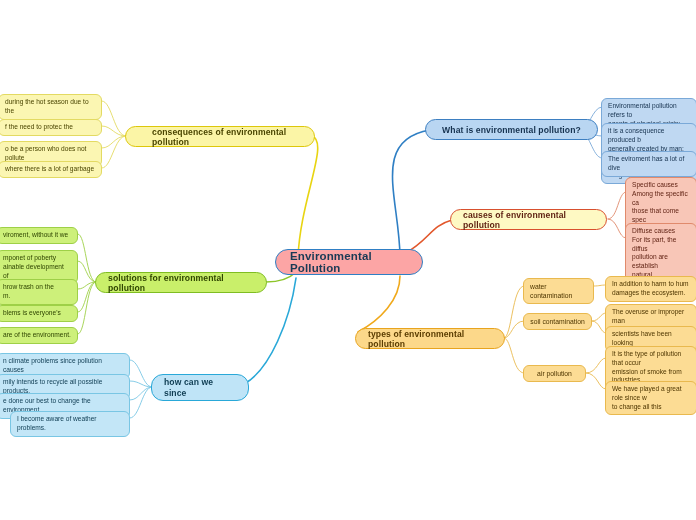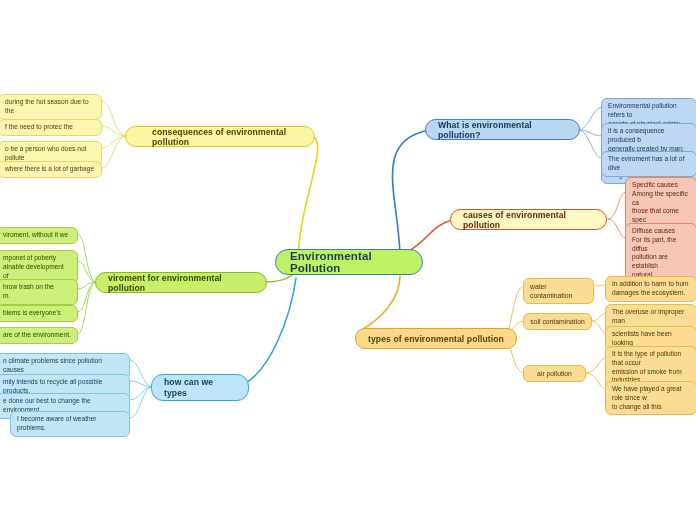--- a/index.html
+++ b/index.html
@@ -32,21 +32,21 @@
   .node {
     position: absolute;
     box-sizing: border-box;
     display: flex;
     align-items: center;
     white-space: pre-wrap;
   }
 
   
   .root {
-    background: #bef264;
+    background: #fca5a5;
     border: 1.4px solid #2f7fc4;
     border-radius: 13px;
     color: #1a3a55;
     font-size: 11.5px;
     font-weight: bold;
     letter-spacing: .15px;
     padding: 0 14px;
     justify-content: center;
     height: 26px;
   }
@@ -152,41 +152,41 @@
         <path d="M152,387 C142,387 140,360 130,360"></path>
         <path d="M152,387 C142,387 140,381 130,381"></path>
         <path d="M152,387 C142,387 140,400 130,400"></path>
         <path d="M152,387 C142,387 140,418 130,418"></path>
       </g>
     </g>
   </svg>
 
   <div class="node root" style="left:275px; top:249px; width:148px;">Environmental Pollution</div>
 
-  <div class="node branch blue" style="left:425px; top:119px; width:155px;">What is environmental pollution?</div>
+  <div class="node branch blue" style="left:425px; top:119px; width:173px;">What is environmental pollution?</div>
 
   <div class="node sub blue" style="left:601px; top:98px; width:96px;">Environmental pollution refers to
 agents of physical origin; chem</div>
   <div class="node sub blue" style="left:601px; top:123px; width:96px;">it is a consequence produced b
 generally created by man; has
 impact on the physical integrity</div>
   <div class="node sub blue" style="left:601px; top:151px; width:96px;">The eviroment has a lot of dive</div>
 
   <div class="node branch red" style="left:450px; top:209px; width:157px;">causes of environmental pollution</div>
 
   <div class="node sub red" style="left:625px; top:177px; width:72px;">Specific causes
 Among the specific ca
 those that come spec
 say, of more polluting</div>
   <div class="node sub red" style="left:625px; top:223px; width:72px;">Diffuse causes
 For its part, the diffus
 pollution are establish
 natural environment</div>
 
-  <div class="node branch orange" style="left:355px; top:328px; width:162px;border-radius:10px;">types of environmental pollution</div>
+  <div class="node branch orange" style="left:355px; top:328px; width:150px;">types of environmental pollution</div>
 
   <div class="node sub orange label" style="left:523px; top:278px; width:71px;">water contamination</div>
   <div class="node sub orange label" style="left:523px; top:313px; width:69px;">soil contamination</div>
   <div class="node sub orange label" style="left:523px; top:365px; width:63px;">air pollution</div>
 
   <div class="node sub orange" style="left:605px; top:276px; width:92px;">In addition to harm to hum
 damages the ecosystem.</div>
   <div class="node sub orange" style="left:605px; top:304px; width:92px;">The overuse or improper man
 soil pollution, mostly by nitra</div>
   <div class="node sub orange" style="left:605px; top:326px; width:92px;">scientists have been looking</div>
@@ -196,31 +196,31 @@
   <div class="node sub orange" style="left:605px; top:381px; width:92px;">We have played a great role since w
 to change all this</div>
 
   <div class="node branch yellow" style="left:125px; top:126px; width:190px;">consequences of environmental pollution</div>
 
   <div class="node sub yellow" style="left:-2px; top:94px; width:104px;">during the hot season due to the</div>
   <div class="node sub yellow" style="left:-2px; top:119px; width:104px;">f the need to protec the</div>
   <div class="node sub yellow" style="left:-2px; top:141px; width:104px;">o be a person who does not pollute</div>
   <div class="node sub yellow" style="left:-2px; top:161px; width:104px;">where there is a lot of garbage</div>
 
-  <div class="node branch green" style="left:95px; top:272px; width:172px;">viroment for environmental pollution</div>
+  <div class="node branch green" style="left:95px; top:272px; width:172px;">solutions for environmental pollution</div>
 
   <div class="node sub green" style="left:-4px; top:227px; width:82px;">viroment, without it we</div>
   <div class="node sub green" style="left:-4px; top:250px; width:82px;">mponet of poberty
 ainable development of</div>
   <div class="node sub green" style="left:-4px; top:279px; width:82px;">hrow trash on the
 m.</div>
   <div class="node sub green" style="left:-4px; top:305px; width:82px;">blems is everyone's</div>
   <div class="node sub green" style="left:-4px; top:327px; width:82px;">are of the environment.</div>
 
   <div class="node branch cyan multi" style="left:151px; top:374px; width:98px; height:27px;">how can we
-types</div>
+since</div>
 
   <div class="node sub cyan" style="left:-4px; top:353px; width:134px;">n climate problems since pollution causes</div>
   <div class="node sub cyan" style="left:-4px; top:374px; width:134px;">mily intends to recycle all possible products.</div>
   <div class="node sub cyan" style="left:-4px; top:393px; width:134px;">e done our best to change the environment</div>
   <div class="node sub cyan center" style="left:10px; top:411px; width:120px;">I become aware of weather problems.</div>
 
 </div>
 
 </body></html>

